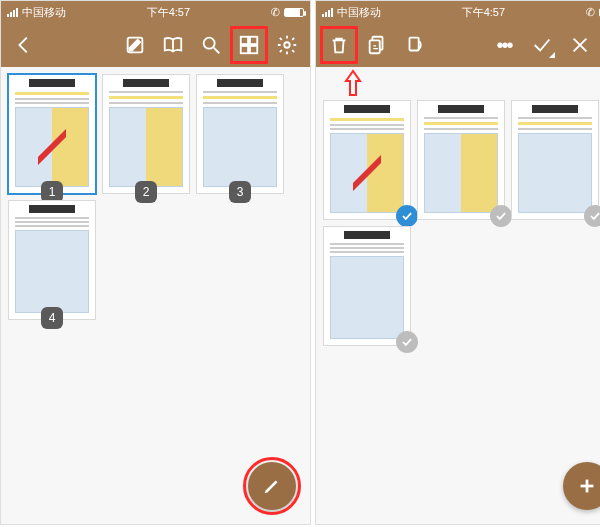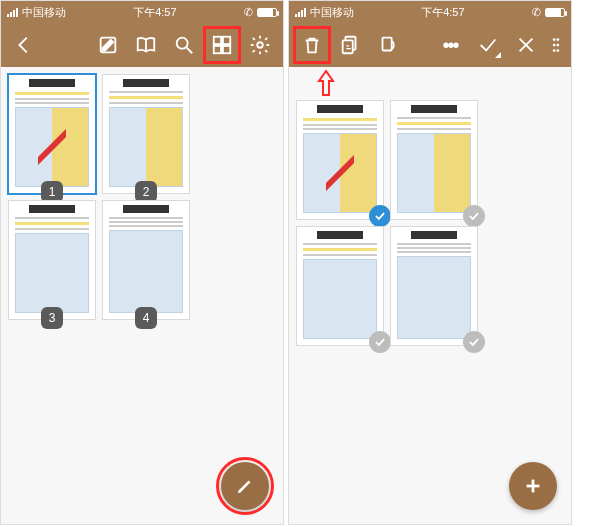--- a/index.html
+++ b/index.html
@@ -17,21 +17,21 @@
   body{
     margin:0;
     width:600px;height:527px;
     background:#fff;
     font-family:-apple-system,Helvetica,Arial,sans-serif;
     color:#333;
     position:relative;
     display:flex;
   }
   .screen{
-    width:284px;height:525px;
+    width:311px;height:525px;
     position:relative;
     border:1px solid #ddd;
     background:var(--grid-bg);
     overflow:hidden;
     flex:0 0 auto;
   }
   .screen.left{margin-right:4px;}
   
   .status{
     height:var(--status-h);

